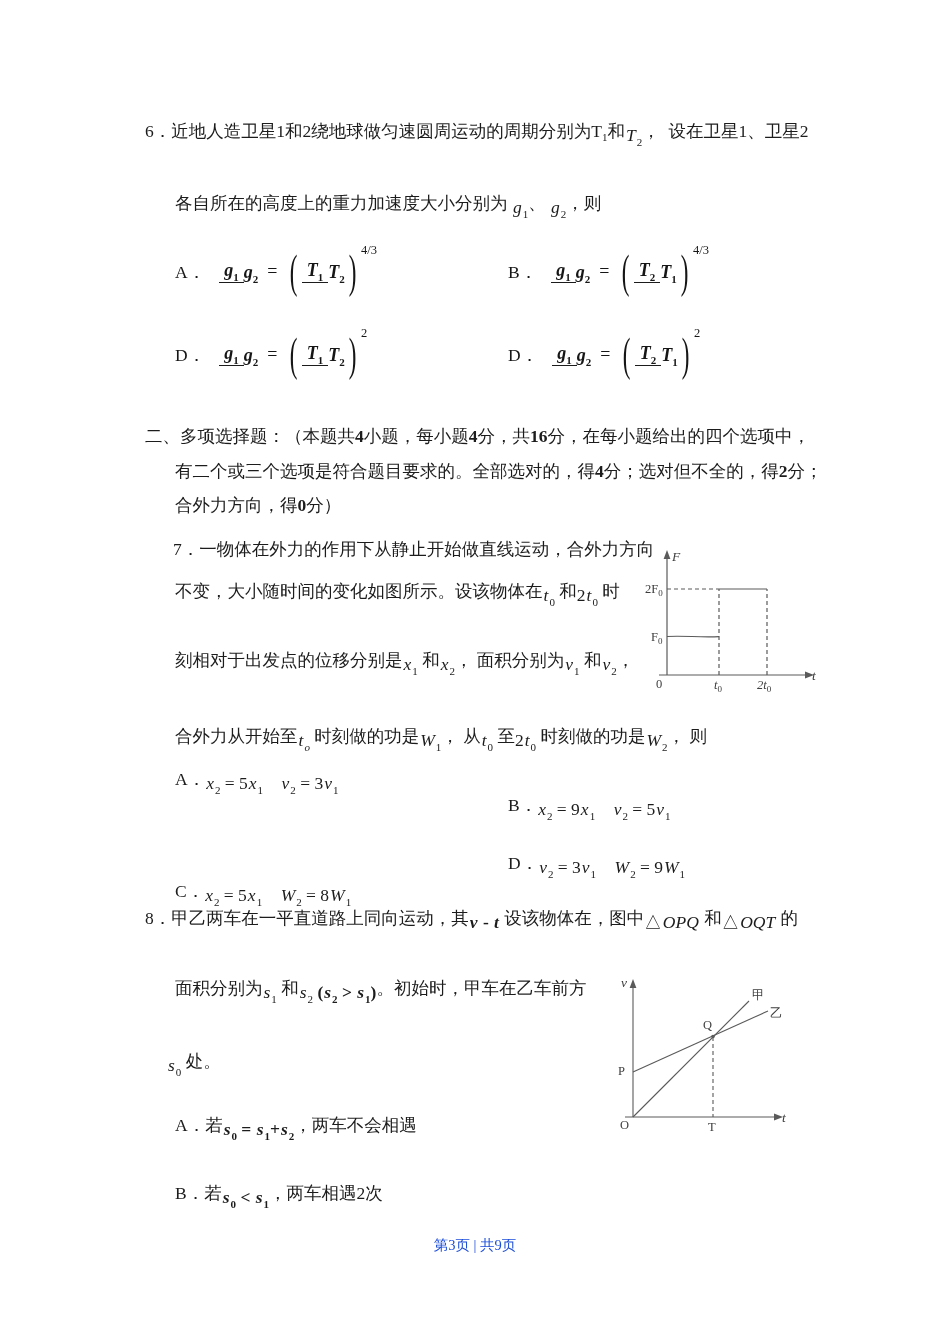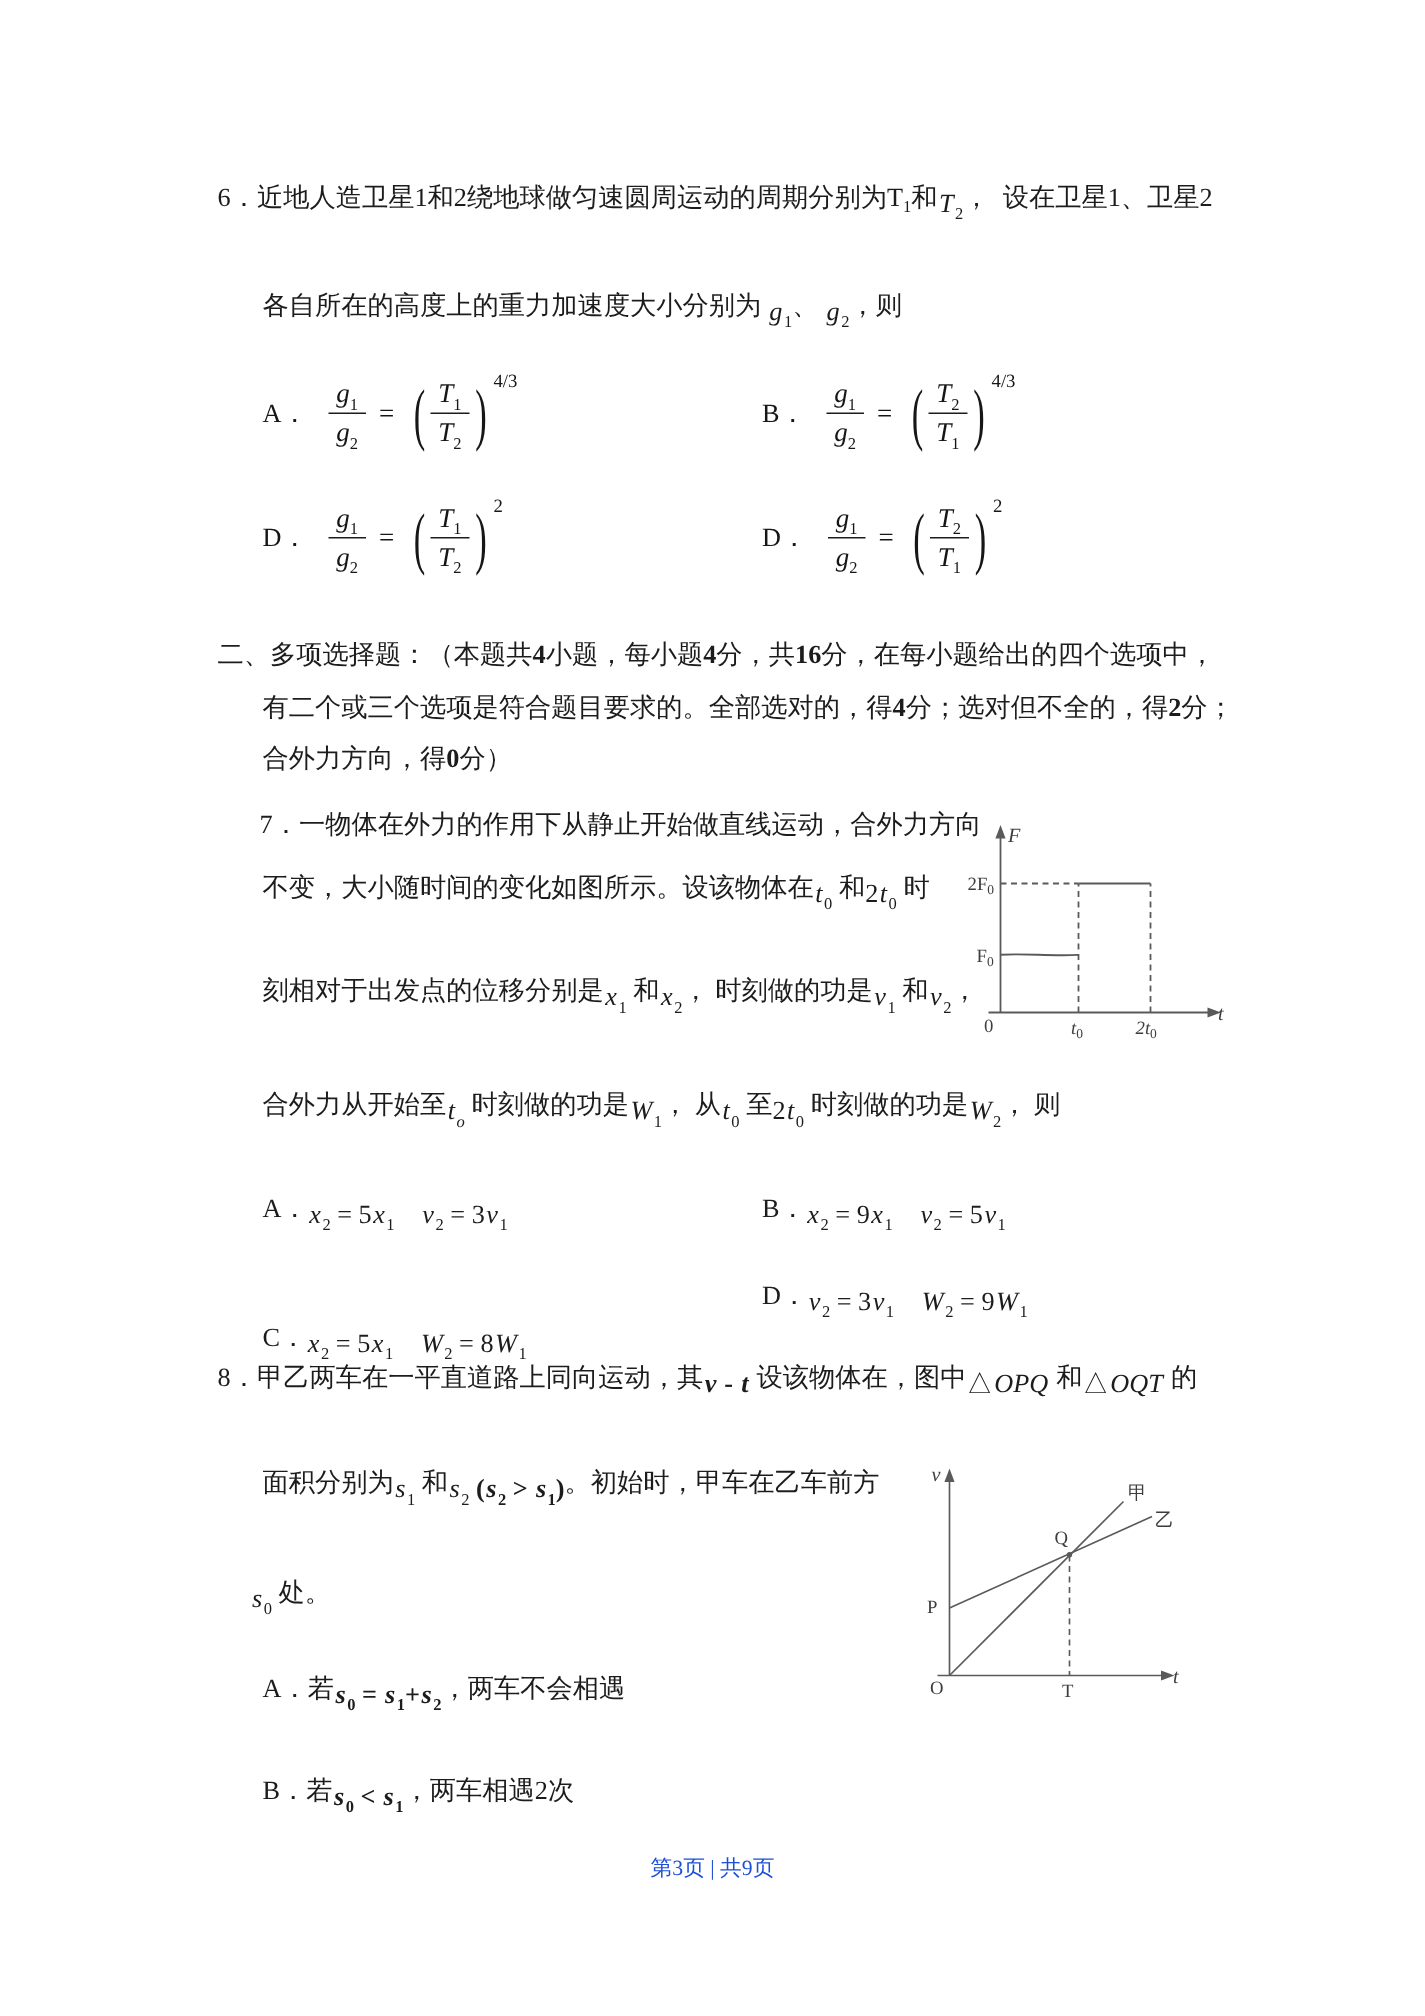--- a/index.html
+++ b/index.html
@@ -19,21 +19,21 @@
   .mn  { font-family:"Liberation Serif",serif; position:relative; top:4px; }
   .mb  { font-family:"Liberation Serif",serif; font-style:italic; font-weight:bold; position:relative; top:4px; padding:0 1px; }
   .mbn { font-family:"Liberation Serif",serif; font-weight:bold; position:relative; top:4px; }
   .msub  { font-family:"Liberation Serif",serif; font-size:11px; position:relative; top:9px; }
   .msubb { font-family:"Liberation Serif",serif; font-size:11px; font-weight:bold; position:relative; top:9px; }
   .it { font-style:italic; }
 
   
   .eq-option { position:absolute; display:flex; align-items:center; font-family:"Liberation Serif",serif; font-size:18px; color:#161616; }
   .eq-option .opt-label { font-size:17.5px; margin-right:14px; font-family:"Liberation Serif",serif; }
-  .frac { display:inline-flex; flex-direction:column; align-items:center; line-height:1.15; }
+  .frac { display:inline-flex; flex-direction:row; line-height:1.15;font-weight:bold; }
   .fnum { border-bottom:1.3px solid #1c1c1c; padding:0 5px 2px; }
   .fden { padding-top:2px; }
   .vs .vchar { font-style:italic; font-size:18px; }
   .vs .vsub  { font-size:11px; position:relative; top:5px; }
   .eqsign { margin:0 9px; }
   .paren { display:inline-block; font-size:46px; font-weight:400; line-height:0.85; transform:scaleX(.5); }
   .exp { font-size:12.5px; position:relative; top:-21px; margin-left:1px; }
 
   .fig { position:absolute; }
   .fig text { fill:#3d3d3d; }
@@ -110,24 +110,24 @@
       <span class="paren">)</span>
       <span class="exp">2</span>
     </div>
 
   <div class="line" style="left:145px; top:423px;"><span>二、多项选择题：（本题共</span><span class="b">4</span><span>小题，每小题</span><span class="b">4</span><span>分，共</span><span class="b">16</span><span>分，在每小题给出的四个选项中，</span></div>
   <div class="line" style="left:175px; top:458px;"><span>有二个或三个选项是符合题目要求的。全部选对的，得</span><span class="b">4</span><span>分；选对但不全的，得</span><span class="b">2</span><span>分；</span></div>
   <div class="line" style="left:175px; top:492px;"><span>合外力方向，得</span><span class="b">0</span><span>分）</span></div>
 
   <div class="line" style="left:145px; top:536px;margin-left:28px;"><span>7．一物体在外力的作用下从静止开始做直线运动，合外力方向</span></div>
   <div class="line" style="left:175px; top:578px;"><span>不变，大小随时间的变化如图所示。设该物体在</span><span class="m">t</span><span class="msub">0</span><span> 和</span><span class="mn">2</span><span class="m">t</span><span class="msub">0</span><span> 时</span></div>
-  <div class="line" style="left:175px; top:647px;"><span>刻相对于出发点的位移分别是</span><span class="m">x</span><span class="msub">1</span><span> 和</span><span class="m">x</span><span class="msub">2</span><span>， 时刻做的功是</span><span class="m">v</span><span class="msub">1</span><span> 和</span><span class="m">v</span><span class="msub">2</span><span>，</span></div>
+  <div class="line" style="left:175px; top:647px;"><span>刻相对于出发点的位移分别是</span><span class="m">x</span><span class="msub">1</span><span> 和</span><span class="m">x</span><span class="msub">2</span><span>， 面积分别为</span><span class="m">v</span><span class="msub">1</span><span> 和</span><span class="m">v</span><span class="msub">2</span><span>，</span></div>
   <div class="line" style="left:175px; top:723px;"><span>合外力从开始至</span><span class="m">t</span><span class="msub it">o</span><span> 时刻做的功是</span><span class="m">W</span><span class="msub">1</span><span>， 从</span><span class="m">t</span><span class="msub">0</span><span> 至</span><span class="mn">2</span><span class="m">t</span><span class="msub">0</span><span> 时刻做的功是</span><span class="m">W</span><span class="msub">2</span><span>， 则</span></div>
 
-  <div class="line" style="left:175px; top:792px;"><span>A．</span><span class="m">x</span><span class="msub">2</span><span class="mn"> = 5</span><span class="m">x</span><span class="msub">1</span><span>    </span><span class="m">v</span><span class="msub">2</span><span class="mn"> = 3</span><span class="m">v</span><span class="msub">1</span></div>
+  <div class="line" style="left:175px; top:766px;"><span>A．</span><span class="m">x</span><span class="msub">2</span><span class="mn"> = 5</span><span class="m">x</span><span class="msub">1</span><span>    </span><span class="m">v</span><span class="msub">2</span><span class="mn"> = 3</span><span class="m">v</span><span class="msub">1</span></div>
   <div class="line" style="left:508px; top:792px;"><span>B．</span><span class="m">x</span><span class="msub">2</span><span class="mn"> = 9</span><span class="m">x</span><span class="msub">1</span><span>    </span><span class="m">v</span><span class="msub">2</span><span class="mn"> = 5</span><span class="m">v</span><span class="msub">1</span></div>
   <div class="line" style="left:175px; top:850px;margin-top:28px;"><span>C．</span><span class="m">x</span><span class="msub">2</span><span class="mn"> = 5</span><span class="m">x</span><span class="msub">1</span><span>    </span><span class="m">W</span><span class="msub">2</span><span class="mn"> = 8</span><span class="m">W</span><span class="msub">1</span></div>
   <div class="line" style="left:508px; top:850px;"><span>D．</span><span class="m">v</span><span class="msub">2</span><span class="mn"> = 3</span><span class="m">v</span><span class="msub">1</span><span>    </span><span class="m">W</span><span class="msub">2</span><span class="mn"> = 9</span><span class="m">W</span><span class="msub">1</span></div>
 
   <svg class="fig" style="left:645px; top:545px;" width="175" height="155" viewBox="0 0 175 155">
     <g stroke="#5a5a5a" stroke-width="1.2" fill="none">
       <line x1="22" y1="130" x2="22" y2="10"></line>
       <line x1="14" y1="130" x2="164" y2="130"></line>
       <path d="M22 91.5 C 38 90.4, 55 92.6, 74 91.6"></path>
       <line x1="74" y1="44" x2="122" y2="44"></line>

